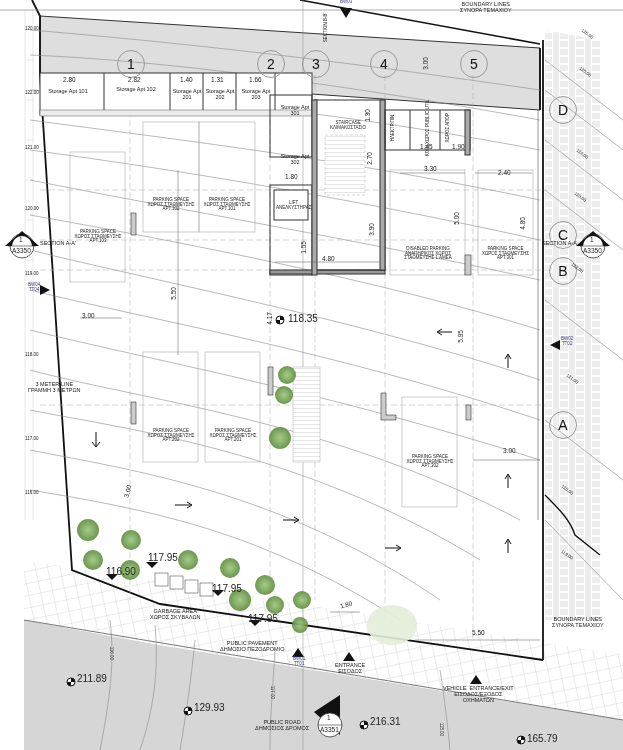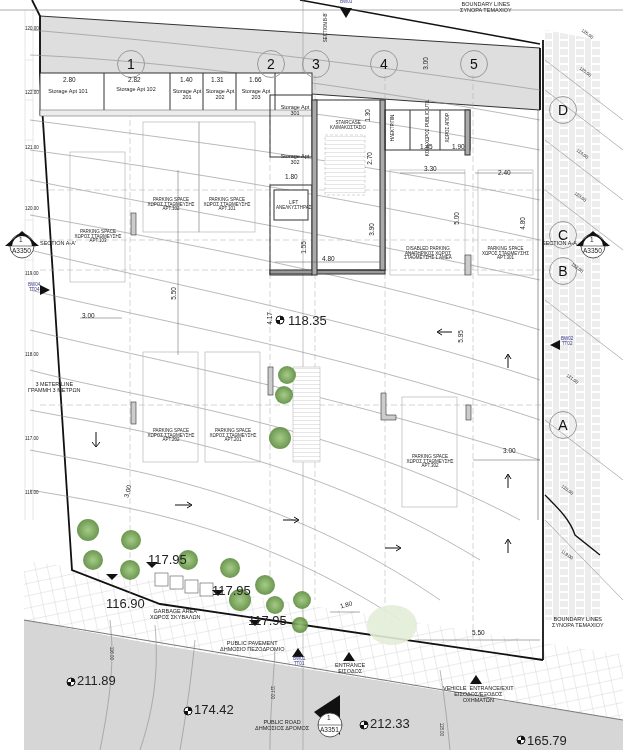--- a/index.html
+++ b/index.html
@@ -2,21 +2,21 @@
 <html><head>
 <meta charset="utf-8">
 <style>
   html, body { margin:0; padding:0; background:#fff; }
   body { width:623px; height:750px; overflow:hidden; position:relative; font-family:"Liberation Sans", sans-serif; }
   #plan { position:absolute; left:0; top:0; width:623px; height:750px; }
   .lbl { position:absolute; font-family:"Liberation Sans", sans-serif; color:#222; white-space:nowrap; line-height:1.05; text-align:center; }
   .tiny { font-size:4.5px; }
   .sm { font-size:5.5px; }
   .md { font-size:6.5px; }
-  .lvl { font-size:13px; color:#222; }
+  .lvl { font-size:10px; color:#222; }
   .grid-bubble { position:absolute; width:26px; height:26px; border:1px solid #999; border-radius:50%; font-size:14px; display:flex; align-items:center; justify-content:center; color:#111; background:transparent; }
   .blue { color:#3a3a8a; }
   .vert { transform:rotate(-90deg); transform-origin:center; }
 </style>
 </head>
 <body>
 
 <svg id="plan" viewBox="0 0 623 750" xmlns="http://www.w3.org/2000/svg">
   <defs>
     <pattern id="paving" width="12" height="12" patternUnits="userSpaceOnUse" patternTransform="rotate(-12)">
@@ -339,26 +339,26 @@
 <div class="lbl md" style="left:327px;top:715px;">1</div>
 <div class="lbl md" style="left:320px;top:727px;">A3351</div>
 
 <div class="lbl tiny blue" style="left:28px;top:283px;"><span>BW04</span><br><span>TT04</span></div>
 <div class="lbl tiny blue" style="left:561px;top:337px;"><span>BW02</span><br><span>TT02</span></div>
 <div class="lbl tiny blue" style="left:293px;top:657px;"><span>BW01</span><br><span>TT01</span></div>
 <div class="lbl tiny blue" style="left:340px;top:0px;"><span>BW03</span></div>
 
 <div class="lbl lvl" style="left:288px;top:314px;">118.35</div>
 <div class="lbl lvl" style="left:148px;top:553px;">117.95</div>
-<div class="lbl lvl" style="left:106px;top:597px;">116.90</div>
+<div class="lbl lvl" style="left:106px;top:567px;">116.90</div>
 <div class="lbl lvl" style="left:212px;top:584px;">117.95</div>
 <div class="lbl lvl" style="left:248px;top:614px;">117.95</div>
 <div class="lbl lvl" style="left:77px;top:674px;">211.89</div>
-<div class="lbl lvl" style="left:194px;top:703px;">174.42</div>
-<div class="lbl lvl" style="left:370px;top:717px;">212.33</div>
+<div class="lbl lvl" style="left:194px;top:703px;">129.93</div>
+<div class="lbl lvl" style="left:370px;top:717px;">216.31</div>
 <div class="lbl lvl" style="left:527px;top:734px;">165.79</div>
 
 <div class="lbl tiny" style="left:25px;top:27px;">120.00</div>
 <div class="lbl tiny" style="left:25px;top:91px;">122.00</div>
 <div class="lbl tiny" style="left:25px;top:146px;">121.00</div>
 <div class="lbl tiny" style="left:25px;top:207px;">120.00</div>
 <div class="lbl tiny" style="left:25px;top:272px;">119.00</div>
 <div class="lbl tiny" style="left:25px;top:353px;">118.00</div>
 <div class="lbl tiny" style="left:25px;top:437px;">117.00</div>
 <div class="lbl tiny" style="left:25px;top:491px;">116.00</div>

